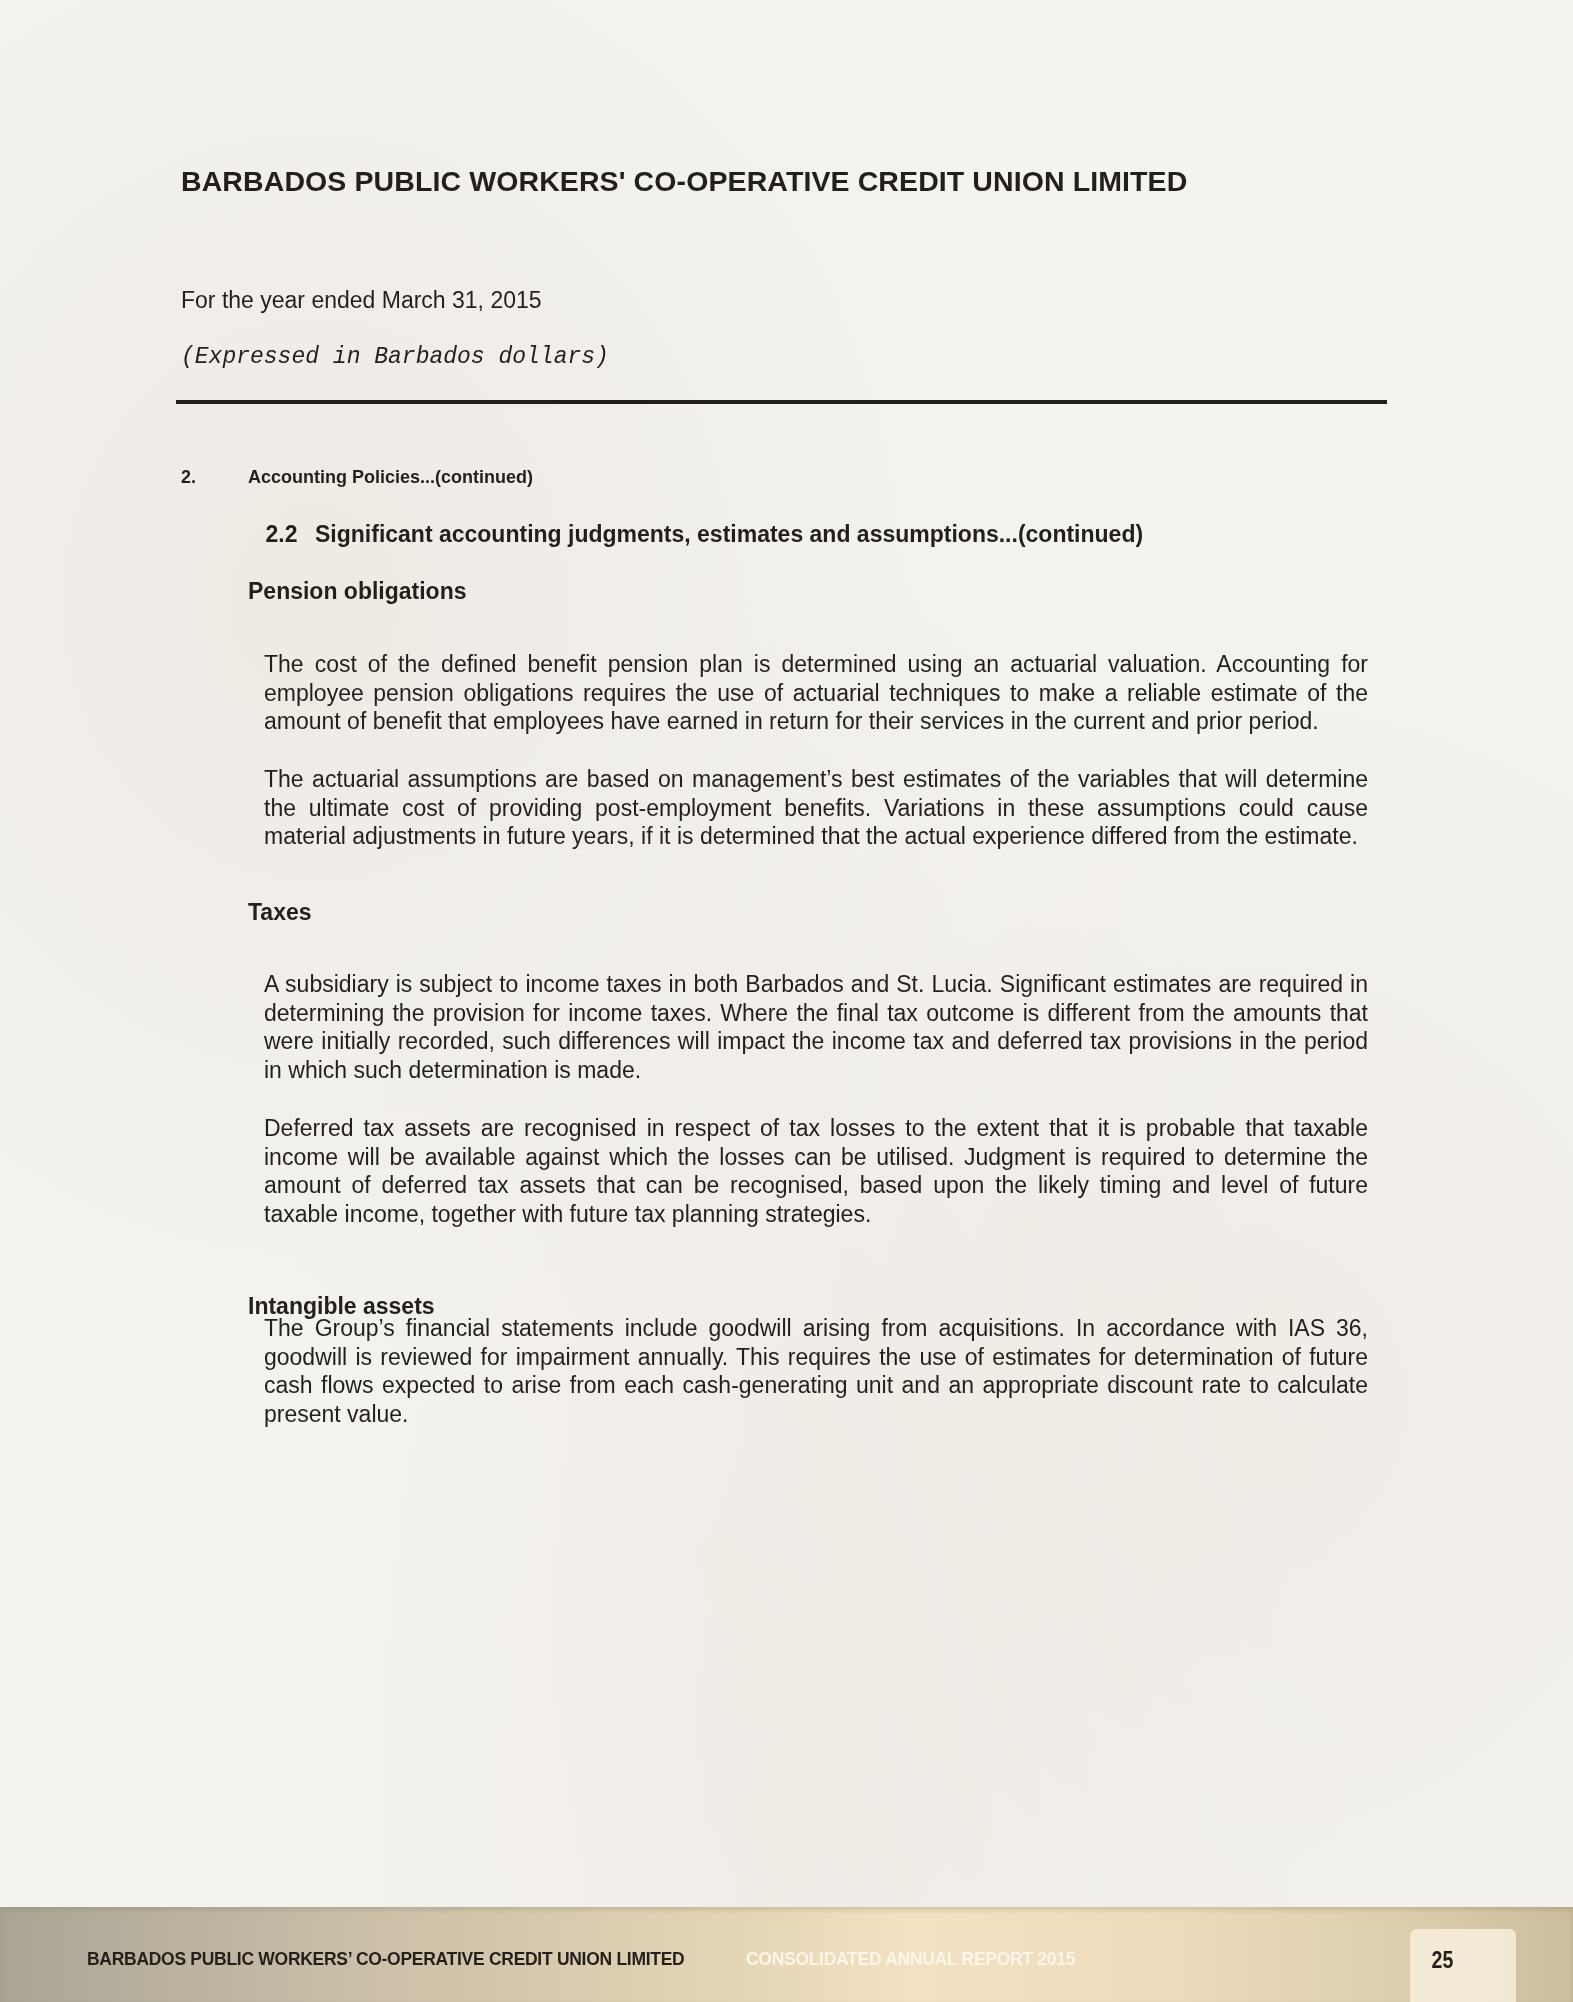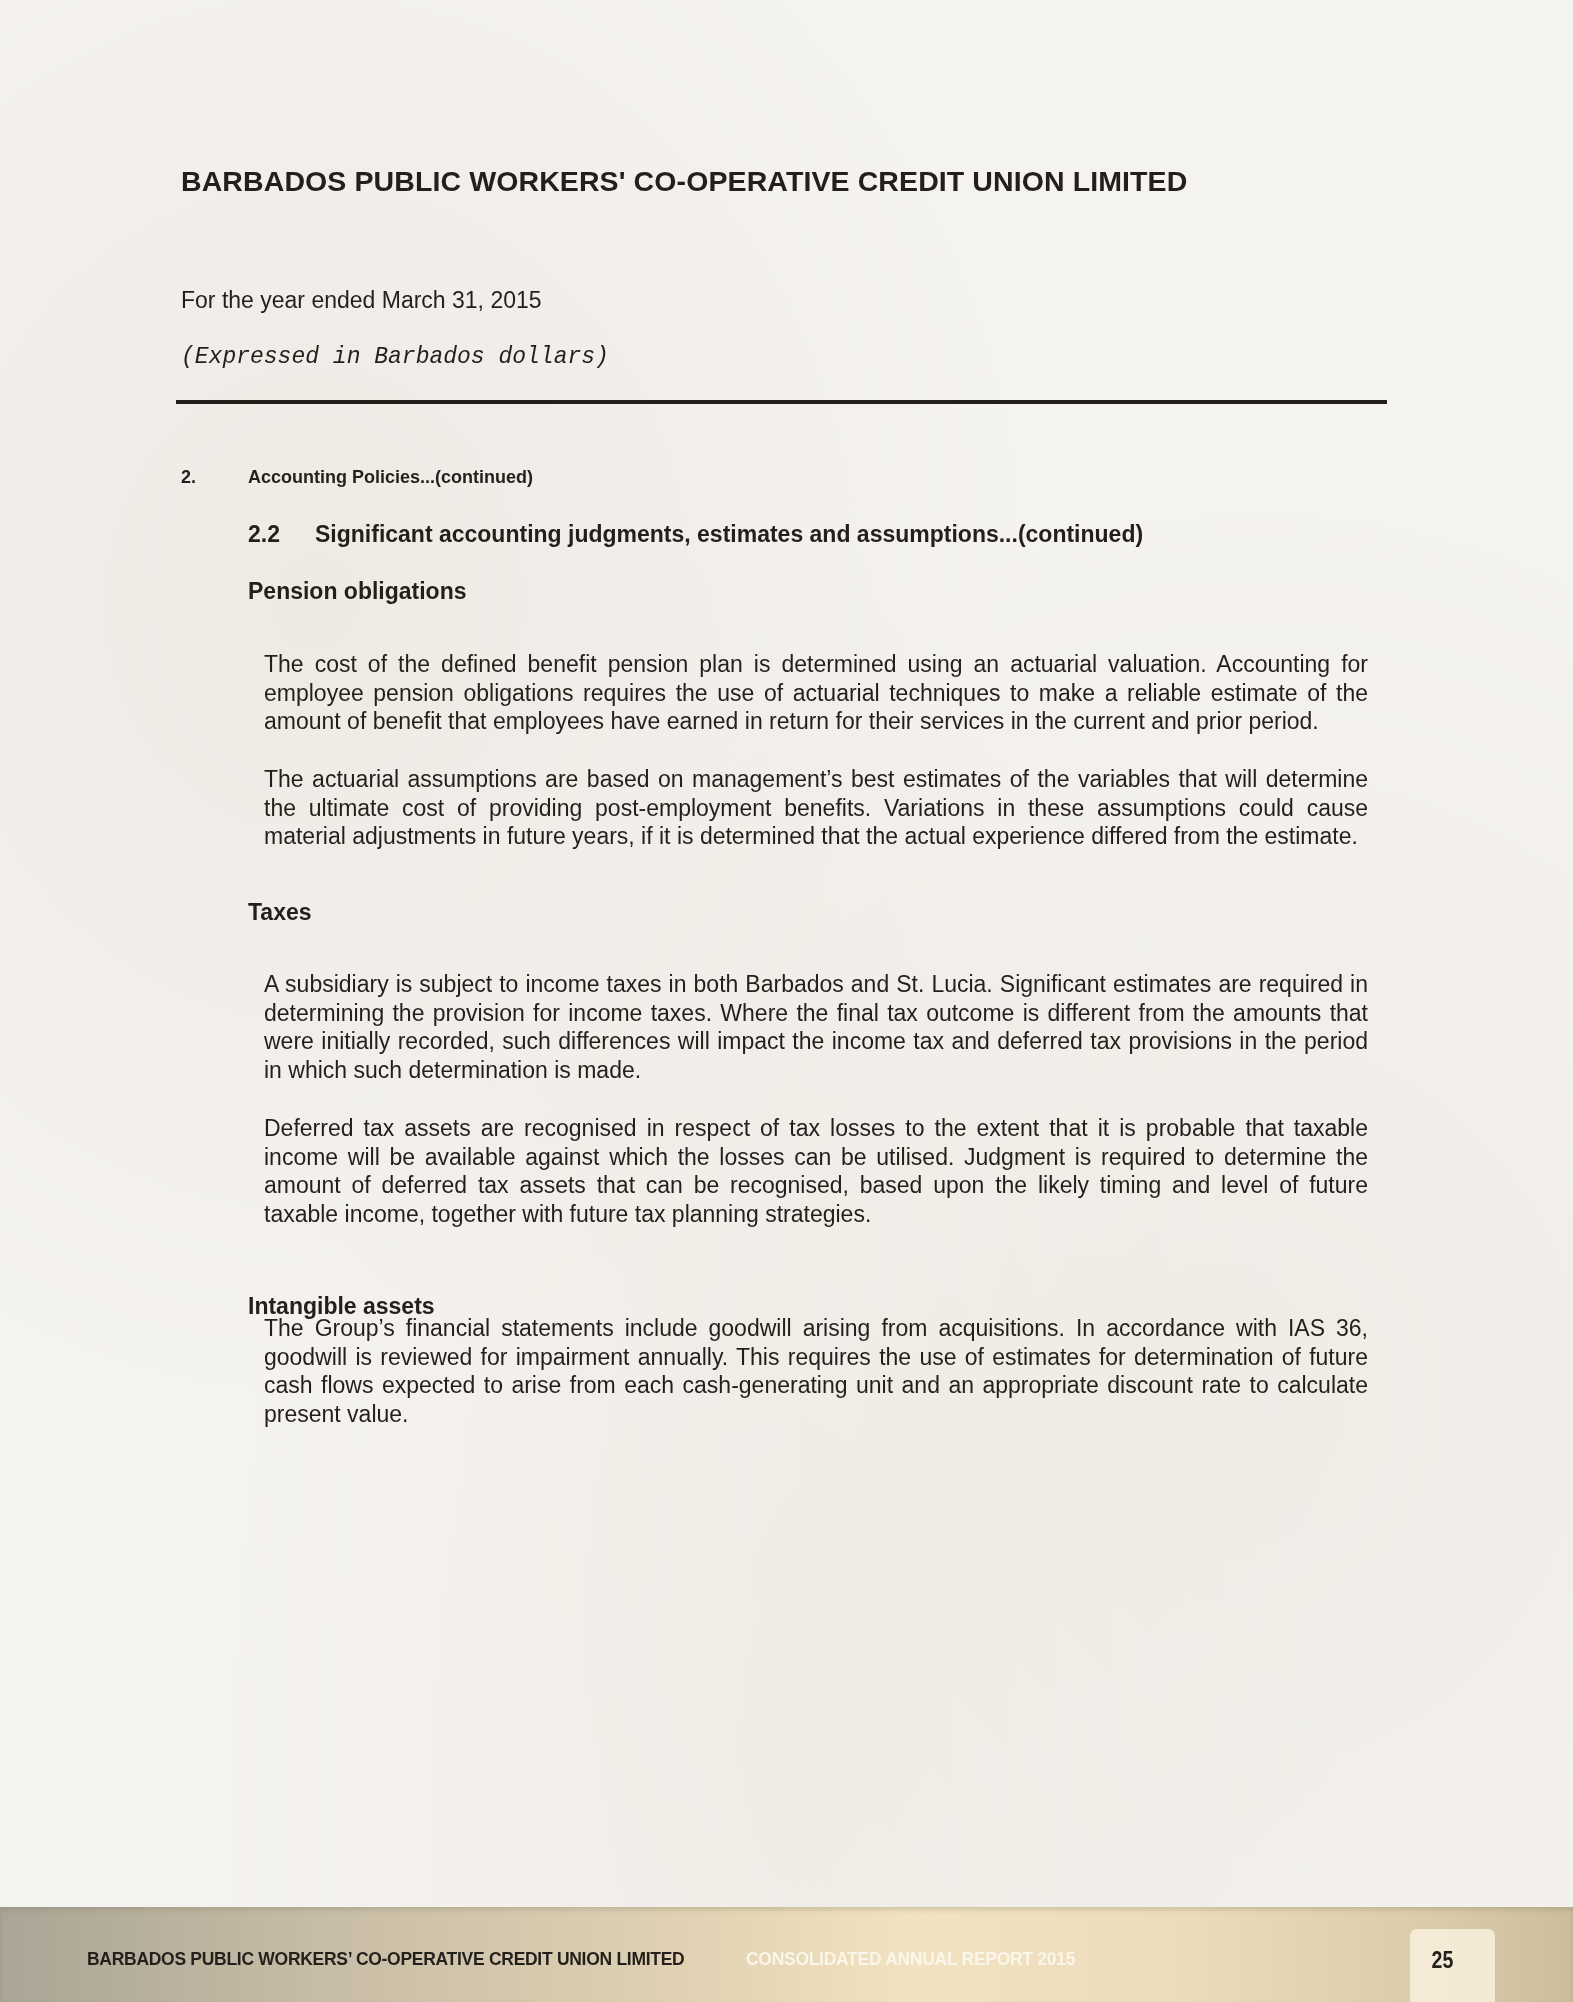--- a/index.html
+++ b/index.html
@@ -54,20 +54,21 @@
       line-height: 30px;
     }
     .section-heading .num { display: inline-block; width: 67px; }
     .subsection-heading {
       position: absolute;
       left: 248px;
       top: 519px;
       font-size: 23px;
       font-weight: bold;
       line-height: 30px;
+      text-align: center;
     }
     .subsection-heading .num { display: inline-block; width: 67px; }
     .body-block {
       position: absolute;
       left: 248px;
       width: 1136px;
     }
     .topic-heading {
       font-size: 23px;
       font-weight: bold;
@@ -115,20 +116,21 @@
       white-space: nowrap;
     }
     .page-number-tab {
       position: absolute;
       left: 1410px;
       top: 1929px;
       width: 85px;
       height: 73px;
       background: rgba(248,240,222,0.85);
       border-radius: 7px 7px 0 0;
+      padding-left: 21px;
     }
     .page-number {
       position: absolute;
       left: 0;
       top: 18px;
       width: 65px;
       text-align: center;
       font-size: 23px;
       font-weight: bold;
       color: #231f1a;

